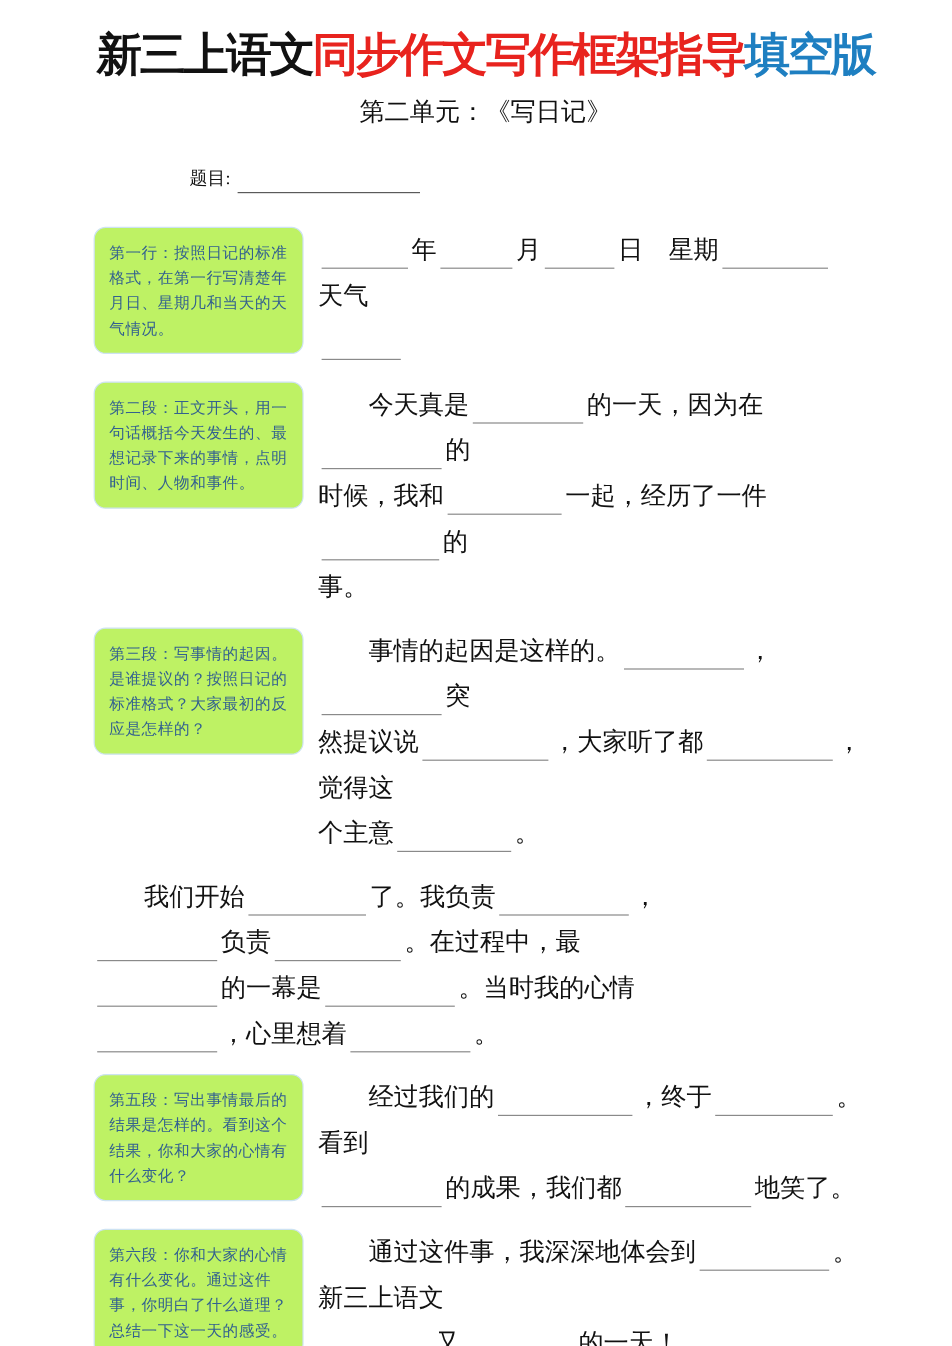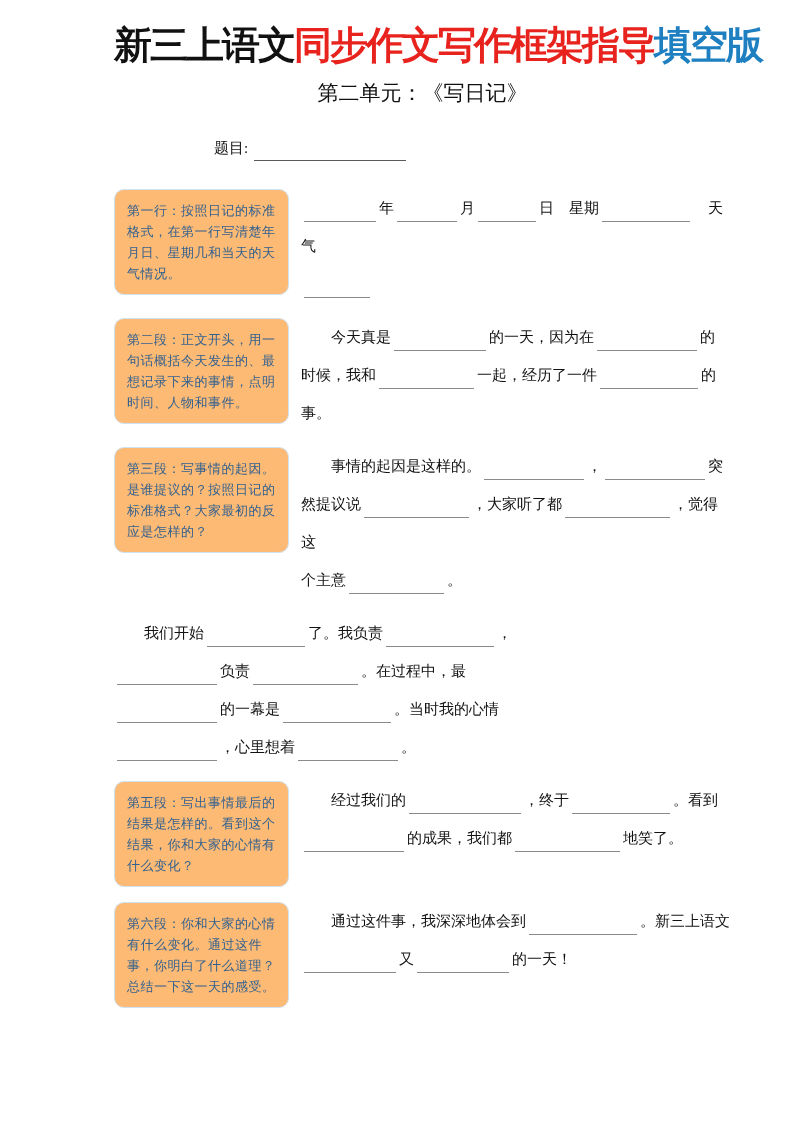--- a/index.html
+++ b/index.html
@@ -7,74 +7,74 @@
     width: 793px; height: 1122px;
     background: #ffffff;
     overflow: hidden;
     font-family: "Liberation Serif", serif;
     color: #111;
   }
   .page {
     position: relative;
     width: 793px; height: 864px;
     box-sizing: border-box;
-    padding: 20px 62px 0 114px;
+    padding: 20px 62px 0 78px;
   }
   .title {
     text-align: center;
     font-family: "Liberation Sans", sans-serif;
     font-weight: 900;
     font-size: 38px;
     letter-spacing: -2px;
     margin: 0 0 8px 0;
     white-space: nowrap;
   }
   .title .t-black { color: #111111; }
   .title .t-red   { color: #e8231e; }
   .title .t-blue  { color: #1e7fc1; }
   .subtitle {
     text-align: center;
     font-size: 21px;
     font-weight: normal;
     margin: 0 0 32px 0;
   }
   .topic-row {
-    margin: 0 0 28px 100px;
+    margin: 0 0 28px 80px;
     font-size: 15px;
   }
   .topic-underline {
     display: inline-block;
     width: 152px;
     height: 20px;
     border-bottom: 1.3px solid #5a5a5a;
     vertical-align: -8px;
     margin-left: 6px;
   }
   .row {
     display: flex;
     align-items: flex-start;
     gap: 12px;
     margin-bottom: 15px;
   }
   .note-box {
     width: 175px;
     min-width: 175px;
     box-sizing: border-box;
-    background: #fdba74;
+    background: #bef264;
     border: 1px solid #cde2f2;
     border-radius: 10px;
     padding: 10px 12px;
     font-size: 13px;
     line-height: 21px;
     color: #33618f;
     letter-spacing: 0.5px;
   }
   .content {
     flex: 1;
-    font-size: 15px;
+    font-size: 21px;
     line-height: 38px;
     padding-top: 0;
   }
   .content.indented { text-indent: 2em; }
   .blank {
     display: inline-block;
     height: 22px;
     border-bottom: 1.2px solid #8a8a8a;
     vertical-align: -9px;
     margin: 0 3px;

